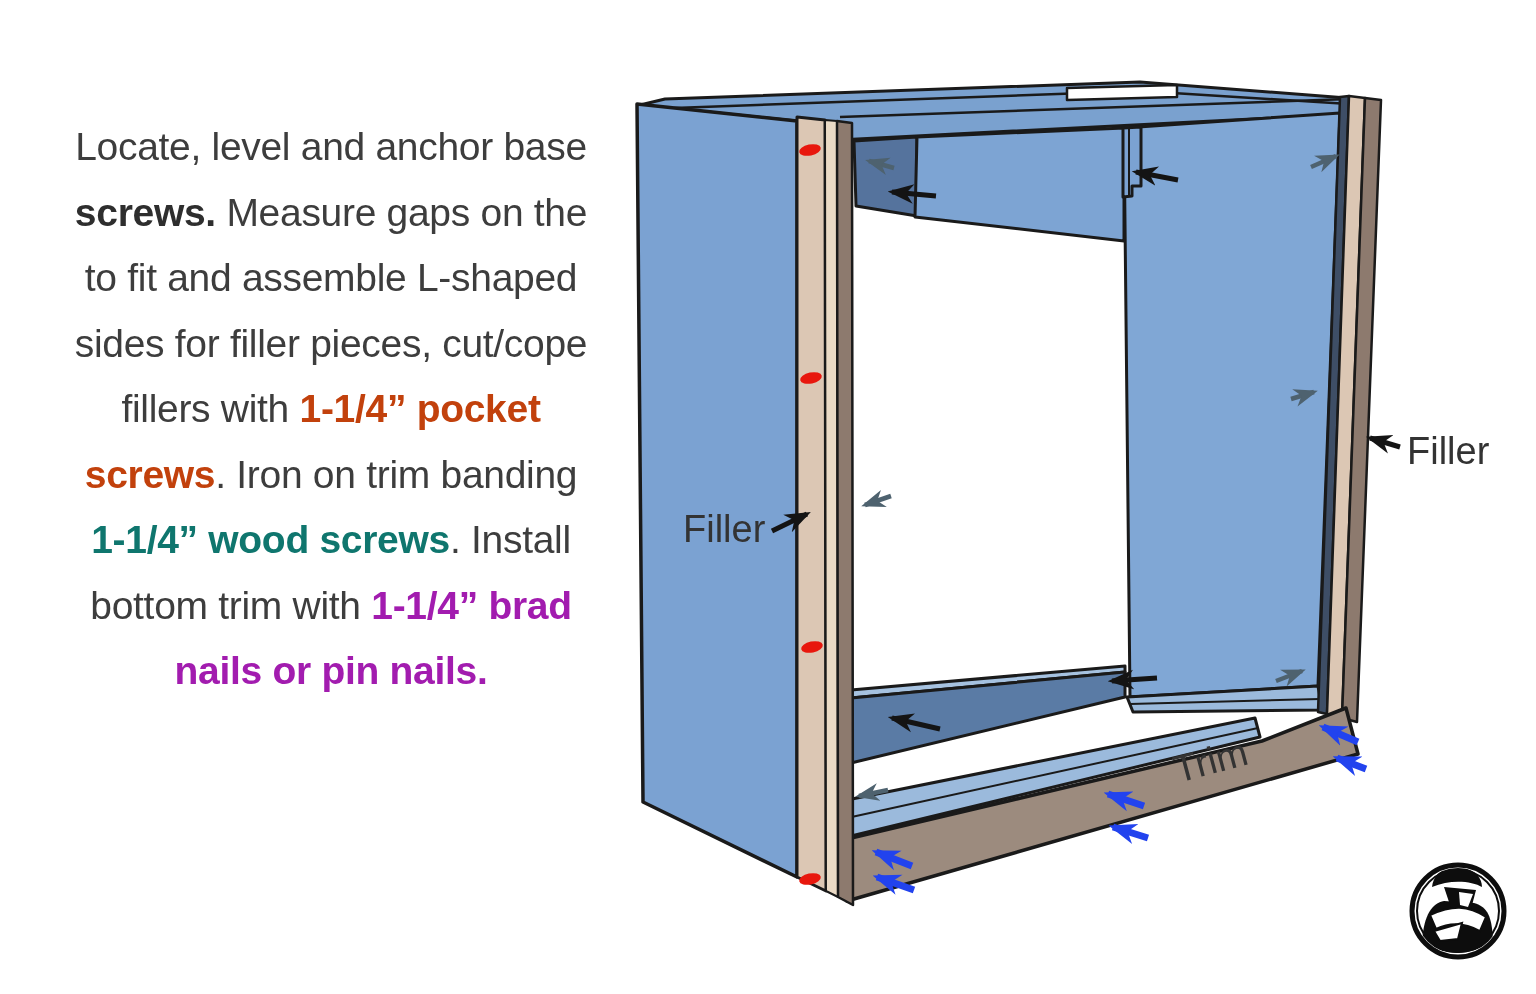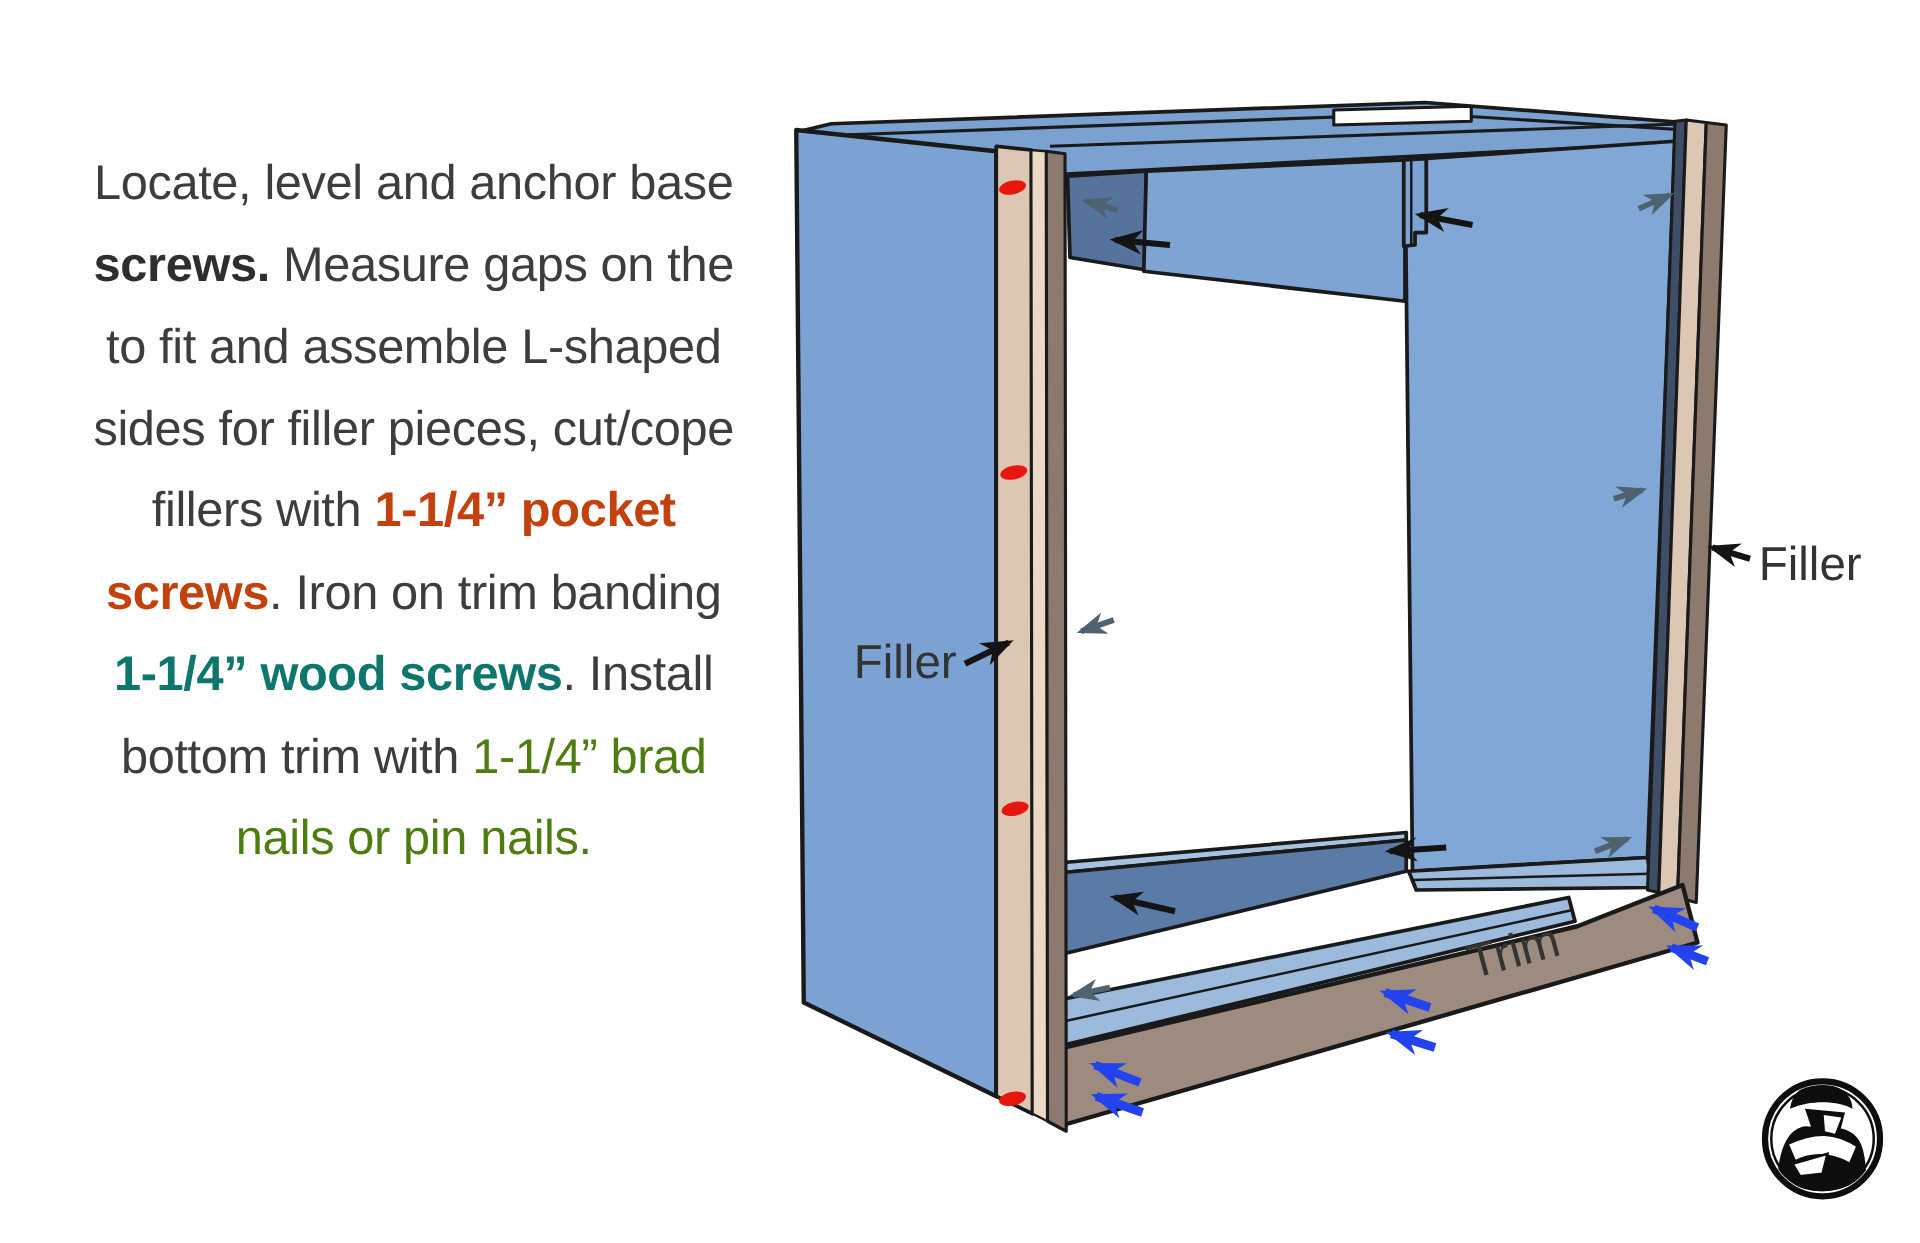--- a/index.html
+++ b/index.html
@@ -5,21 +5,21 @@
   html,body{margin:0;padding:0;background:#ffffff;}
   .canvas{position:relative;width:1536px;height:994px;background:#ffffff;overflow:hidden;
           font-family:"Liberation Sans",sans-serif;margin-left:20px;}
   .instructions{position:absolute;left:31px;top:114px;width:560px;text-align:center;}
   .instructions p{margin:0;font-size:39px;line-height:65.5px;font-weight:300;
                   letter-spacing:-0.3px;color:#3D3D3D;white-space:nowrap;}
   .t-n{color:#3D3D3D;font-weight:300;}
   .t-b{color:#2E2E2E;font-weight:700;}
   .t-rb{color:#c2410c;font-weight:700;}
   .t-sb{color:#0f766e;font-weight:700;}
-  .t-bb{color:#4d7c0f;font-weight:400;}
+  .t-bb{color:#a21caf;font-weight:700;}
   svg.diagram{position:absolute;left:0;top:0;width:1536px;height:994px;}
   .lbl{font-family:"Liberation Sans",sans-serif;font-weight:300;font-size:38px;fill:#333333;}
 </style>
 </head>
 <body>
 
 <div class="canvas">
 
   <div class="instructions">
     <p><span class="t-n">Locate, level and anchor base</span></p>

